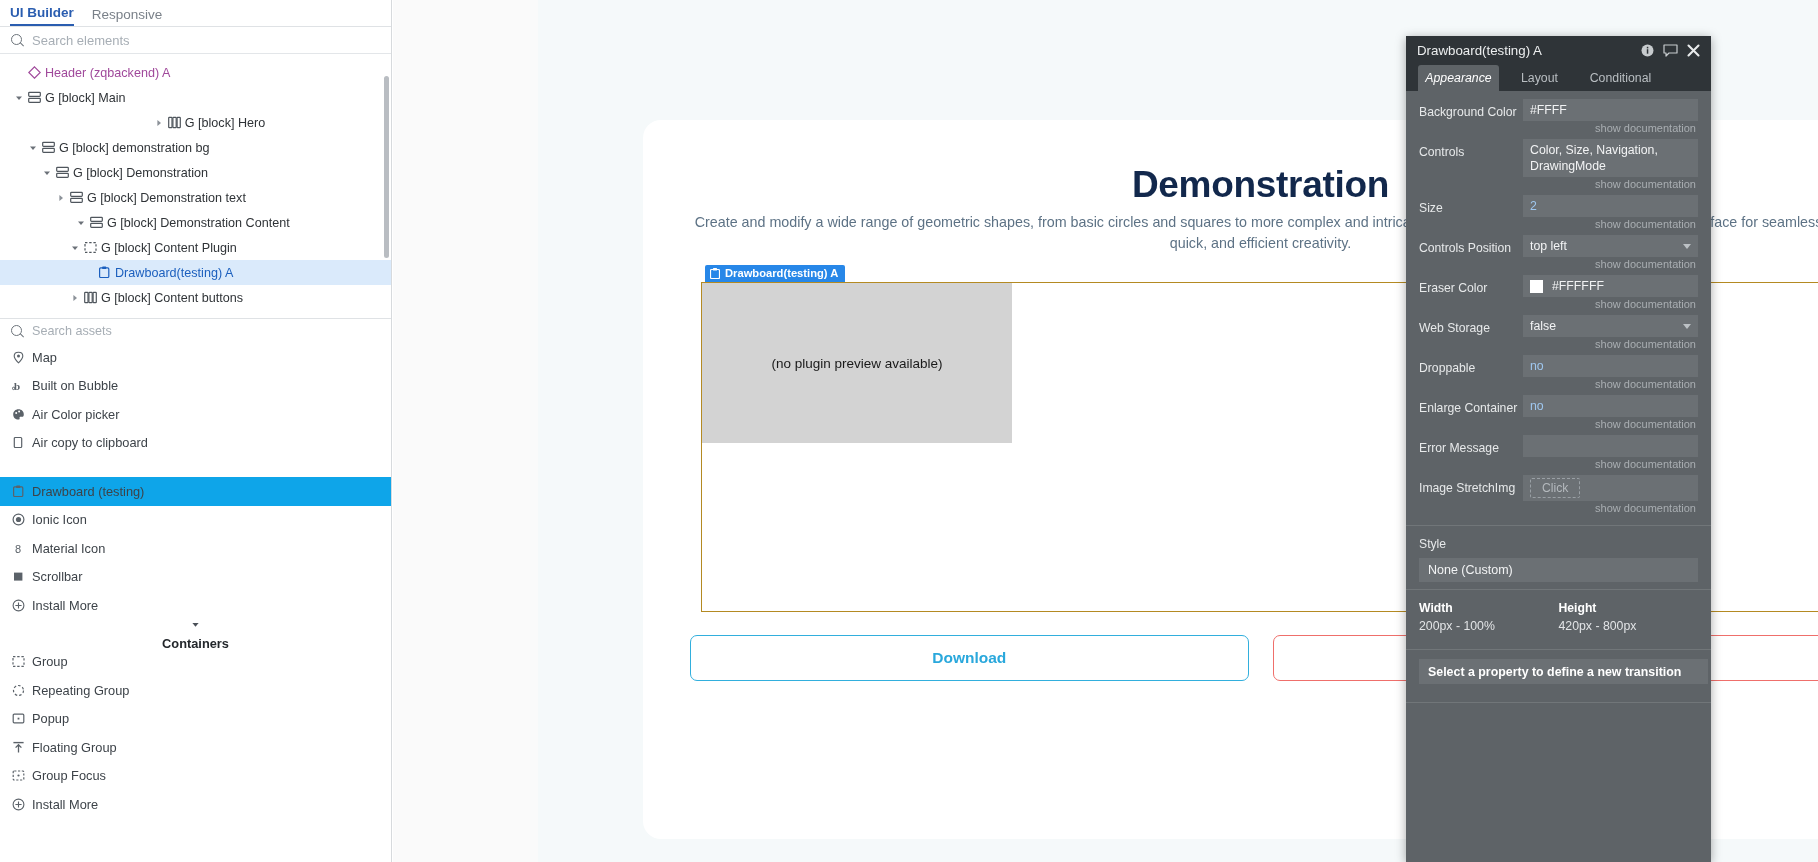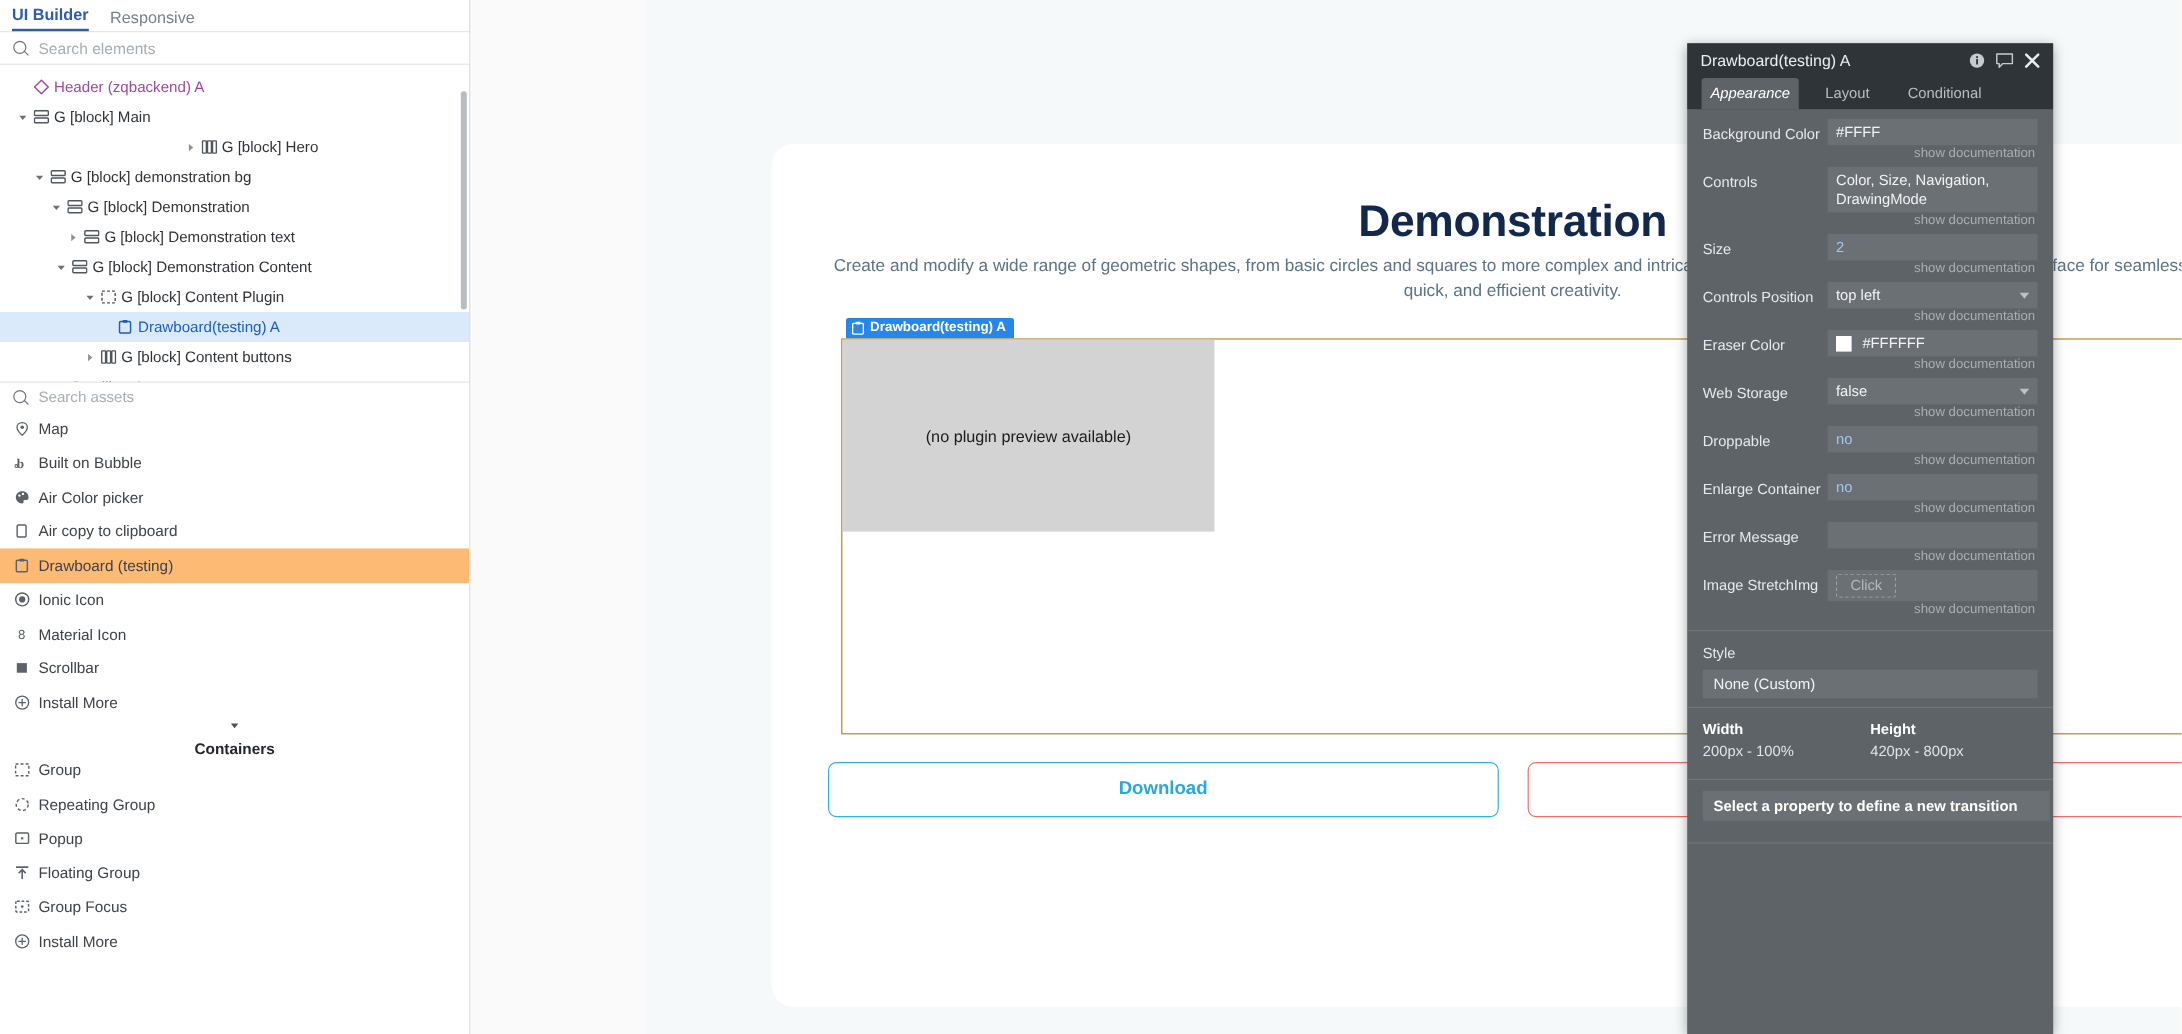--- a/index.html
+++ b/index.html
@@ -88,21 +88,21 @@
   .pal-search input {
     border: none; outline: none; font-size: 12.6px; width: 100%;
     font-family: "Liberation Sans", sans-serif; background: transparent; color: #3b4147;
   }
   .pal-search input::placeholder { color: #a7aeb5; }
   .pitem {
     height: 28.5px; display: flex; align-items: center; gap: 6px;
     padding: 0 11px; font-size: 12.8px; color: #3d4349; cursor: pointer;
     white-space: nowrap;
   }
-  .pitem.hi { background: #fdba74; }
+  .pitem.hi { background: #0ea5e9; margin-top: 20px; }
   .pitem .pico { width: 15px; flex:none; display:flex; align-items:center; justify-content:center; color:#5b6269; }
   .pgroup {
     height: 28px; display: flex; align-items: center; gap: 7px;
     padding: 0 11px; font-size: 12.8px; color: #23272b; font-weight: bold; cursor: pointer; flex-direction: column;
   }
   .pgroup .caret { font-size: 8px; color: #4a5057; }
 
   
   #canvas {
     position: absolute; left: 393px; top: 0; right: 0; bottom: 0;
@@ -344,21 +344,21 @@
             </svg>
           </span>
           <span class="ticon">
             <svg width="13" height="13" viewBox="0 0 13 13">
               <rect x="0.7" y="1.3" width="11.6" height="4" rx="0.8" fill="none" stroke="#4f565d" stroke-width="1.2"></rect>
               <rect x="0.7" y="7.3" width="11.6" height="4" rx="0.8" fill="none" stroke="#4f565d" stroke-width="1.2"></rect>
             </svg>
           </span>
           <span class="tlabel">G [block] Demonstration text</span>
         </div>
-        <div class="tr" style="padding-left: 44px;">
+        <div class="tr" style="padding-left: 74px;">
           <span class="tw">
             <svg width="8" height="8" viewBox="0 0 8 8">
               <path d="M1 2.4 L7 2.4 L4 6 Z" fill="#6b7178"></path>
             </svg>
           </span>
           <span class="ticon">
             <svg width="13" height="13" viewBox="0 0 13 13">
               <rect x="0.7" y="1.3" width="11.6" height="4" rx="0.8" fill="none" stroke="#4f565d" stroke-width="1.2"></rect>
               <rect x="0.7" y="7.3" width="11.6" height="4" rx="0.8" fill="none" stroke="#4f565d" stroke-width="1.2"></rect>
             </svg>

